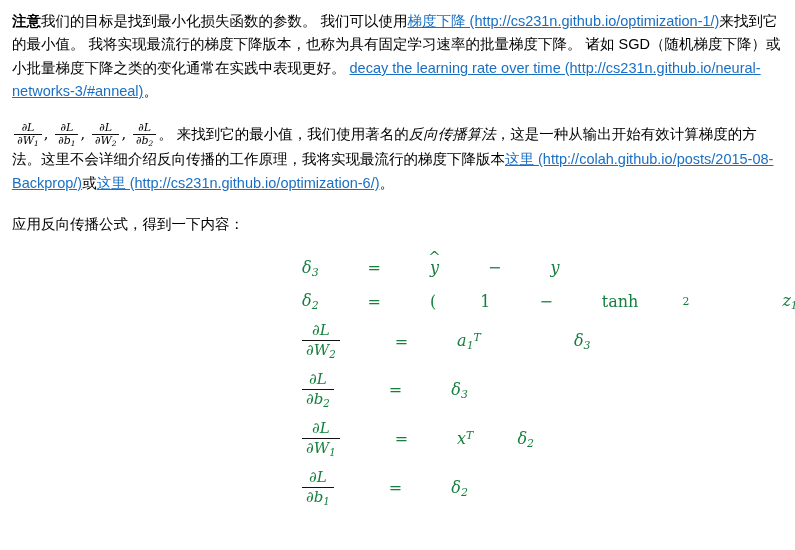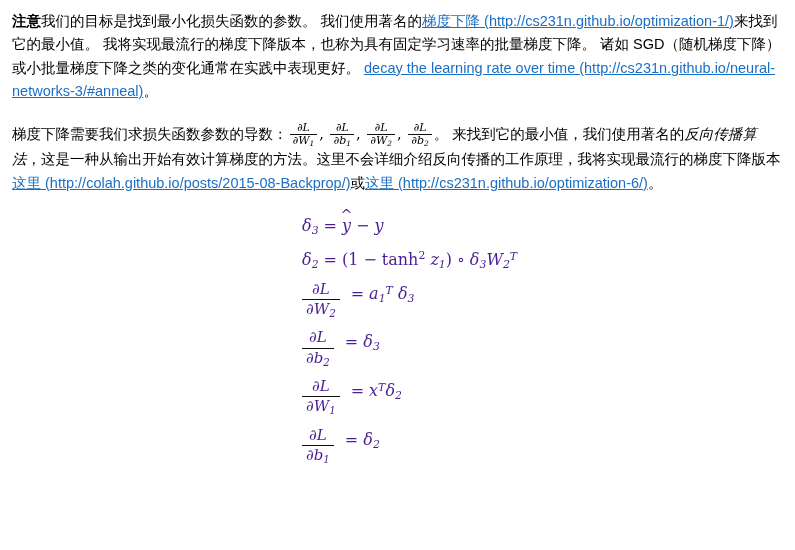--- a/index.html
+++ b/index.html
@@ -39,25 +39,26 @@
   .math-block {
     margin: 14px 0 0 0;
     display: flex;
     flex-direction: column;
     align-items: flex-start;
     padding-left: 290px;
   }
   .eq {
     font-family: "DejaVu Serif", serif;
     font-size: 16px;
-    color: #4c1d95;
+    color: #15803d;
     margin-bottom: 7px;
     white-space: nowrap;
     display: flex;
-    align-items: flex-start;
+    align-items: center;
+    gap: 44px;
   }
   .eq-frac {
     margin-bottom: 10px;
   }
   .frac {
     display: inline-flex;
     flex-direction: column;
     align-items: center;
     vertical-align: middle;
     margin: 0 6px 0 0;
@@ -127,39 +128,42 @@
   .nowrapmath {
     font-family: "DejaVu Serif", serif;
   }
 </style>
 </head>
 <body>
 
 <div class="page">
 
   <p class="para">
-    <span class="bold">注意</span><span>我们的目标是找到最小化损失函数的参数。 我们使用著名的</span><a class="link">梯度下降 (http://cs231n.github.io/optimization-1/)</a><span>来找到它的最小值。 我将实现最流行的梯度下降版本，也称为具有固定学习速率的批量梯度下降。 诸如 SGD（随机梯度下降）或小批量梯度下降之类的变化通常在实践中表现更好。 </span><a class="link">decay the learning rate over time (http://cs231n.github.io/neural-networks-3/#anneal)</a><span>。</span>
+    <span class="bold">注意</span><span>我们的目标是找到最小化损失函数的参数。 我们可以使用</span><a class="link">梯度下降 (http://cs231n.github.io/optimization-1/)</a><span>来找到它的最小值。 我将实现最流行的梯度下降版本，也称为具有固定学习速率的批量梯度下降。 诸如 SGD（随机梯度下降）或小批量梯度下降之类的变化通常在实践中表现更好。 </span><a class="link">decay the learning rate over time (http://cs231n.github.io/neural-networks-3/#anneal)</a><span>。</span>
   </p>
 
   <p class="para">
-    <span>梯度下降需要我们求损失函数参数的导数：</span><span class="nowrapmath"><span class="inline-frac">
+    <span class="nowrapmath"><span class="inline-frac">
           <span class="num">∂L</span>
           <span class="den">∂W<sub>1</sub></span>
         </span>,&nbsp;<span class="inline-frac">
           <span class="num">∂L</span>
           <span class="den">∂b<sub>1</sub></span>
         </span>,&nbsp;<span class="inline-frac">
           <span class="num">∂L</span>
           <span class="den">∂W<sub>2</sub></span>
         </span>,&nbsp;<span class="inline-frac">
           <span class="num">∂L</span>
           <span class="den">∂b<sub>2</sub></span>
         </span></span><span>。 来找到它的最小值，我们使用著名的</span><span class="ital">反向传播算法</span><span>，这是一种从输出开始有效计算梯度的方法。这里不会详细介绍反向传播的工作原理，我将实现最流行的梯度下降版本</span><a class="link">这里 (http://colah.github.io/posts/2015-08-Backprop/)</a><span>或</span><a class="link">这里 (http://cs231n.github.io/optimization-6/)</a><span>。</span>
   </p>
 
+  <p class="para">
+    <span>应用反向传播公式，得到一下内容：</span>
+  </p>
 
   <div class="math-block">
 
     <div class="eq">
       <span class="it">δ<sub>3</sub></span>
         <span class="op">=</span>
         <span class="hat it">y</span>
         <span class="op">−</span>
         <span class="it">y</span>
     </div>

